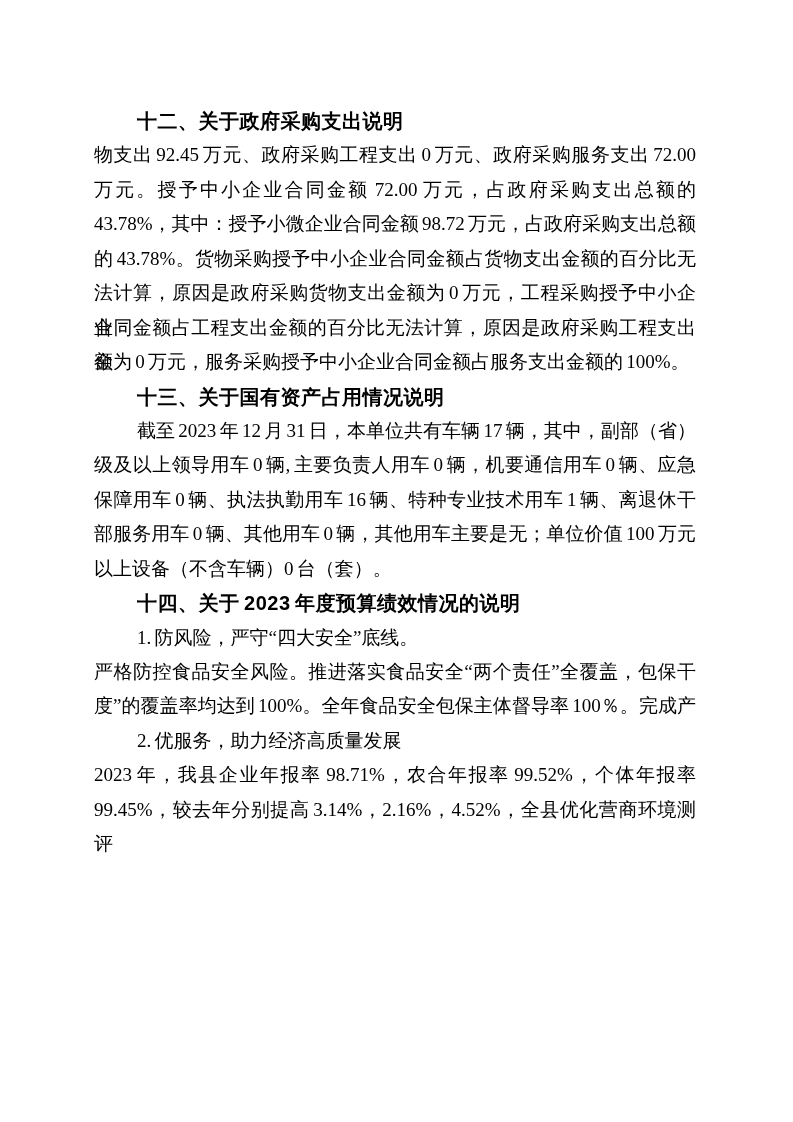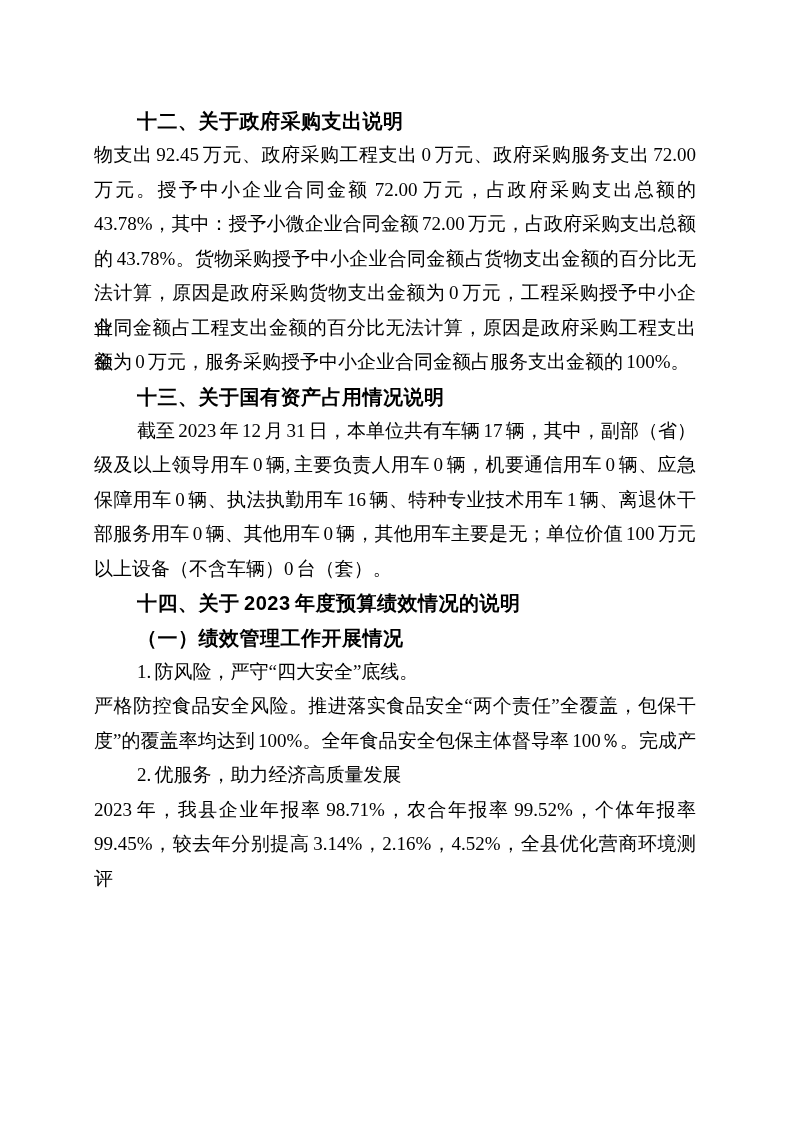--- a/index.html
+++ b/index.html
@@ -47,33 +47,32 @@
   }
 </style>
 </head>
 <body>
 
 <div class="page">
   <div class="content">
       <div class="line heading indent">十二、关于政府采购支出说明</div>
       <div class="line fill">物支出 92.45 万元、政府采购工程支出 0 万元、政府采购服务支出 72.00</div>
       <div class="line fill">万元。授予中小企业合同金额 72.00 万元，占政府采购支出总额的</div>
-      <div class="line fill">43.78%，其中：授予小微企业合同金额 72.00 万元，占政府采购支出总额</div>
+      <div class="line fill">43.78%，其中：授予小微企业合同金额 98.72 万元，占政府采购支出总额</div>
       <div class="line fill">的 43.78%。货物采购授予中小企业合同金额占货物支出金额的百分比无</div>
       <div class="line fill">法计算，原因是政府采购货物支出金额为 0 万元，工程采购授予中小企业</div>
       <div class="line fill">合同金额占工程支出金额的百分比无法计算，原因是政府采购工程支出金</div>
       <div class="line">额为 0 万元，服务采购授予中小企业合同金额占服务支出金额的 100%。</div>
       <div class="line heading indent">十三、关于国有资产占用情况说明</div>
       <div class="line indent fill">截至 2023 年 12 月 31 日，本单位共有车辆 17 辆，其中，副部（省）</div>
       <div class="line fill">级及以上领导用车 0 辆, 主要负责人用车 0 辆，机要通信用车 0 辆、应急</div>
       <div class="line fill">保障用车 0 辆、执法执勤用车 16 辆、特种专业技术用车 1 辆、离退休干</div>
       <div class="line fill">部服务用车 0 辆、其他用车 0 辆，其他用车主要是无；单位价值 100 万元</div>
       <div class="line">以上设备（不含车辆）0 台（套）。</div>
       <div class="line heading indent">十四、关于 2023 年度预算绩效情况的说明</div>
-      <div class="line heading indent">（一）绩效管理工作开展情况</div>
       <div class="line indent">1. 防风险，严守“四大安全”底线。</div>
       <div class="line fill">严格防控食品安全风险。推进落实食品安全“两个责任”全覆盖，包保干</div>
       <div class="line fill">度”的覆盖率均达到 100%。全年食品安全包保主体督导率 100％。完成产</div>
       <div class="line indent">2. 优服务，助力经济高质量发展</div>
       <div class="line fill">2023 年，我县企业年报率 98.71%，农合年报率 99.52%，个体年报率</div>
       <div class="line fill">99.45%，较去年分别提高 3.14%，2.16%，4.52%，全县优化营商环境测评</div>
     </div>
 </div>
 
 </body></html>

